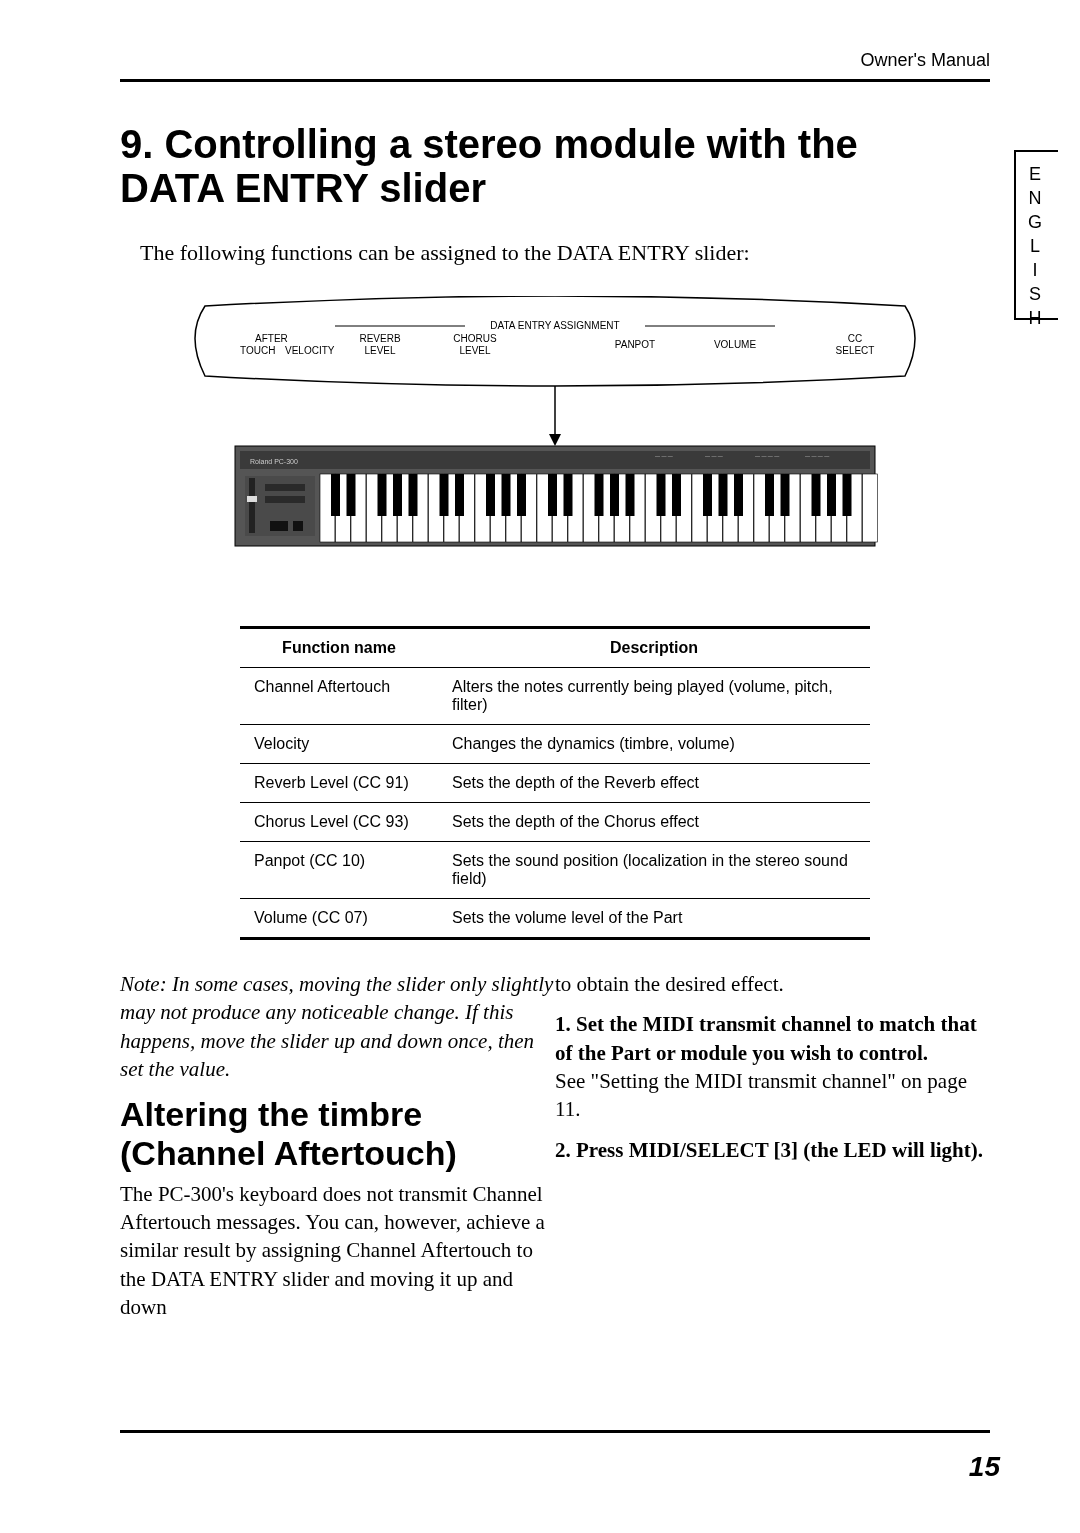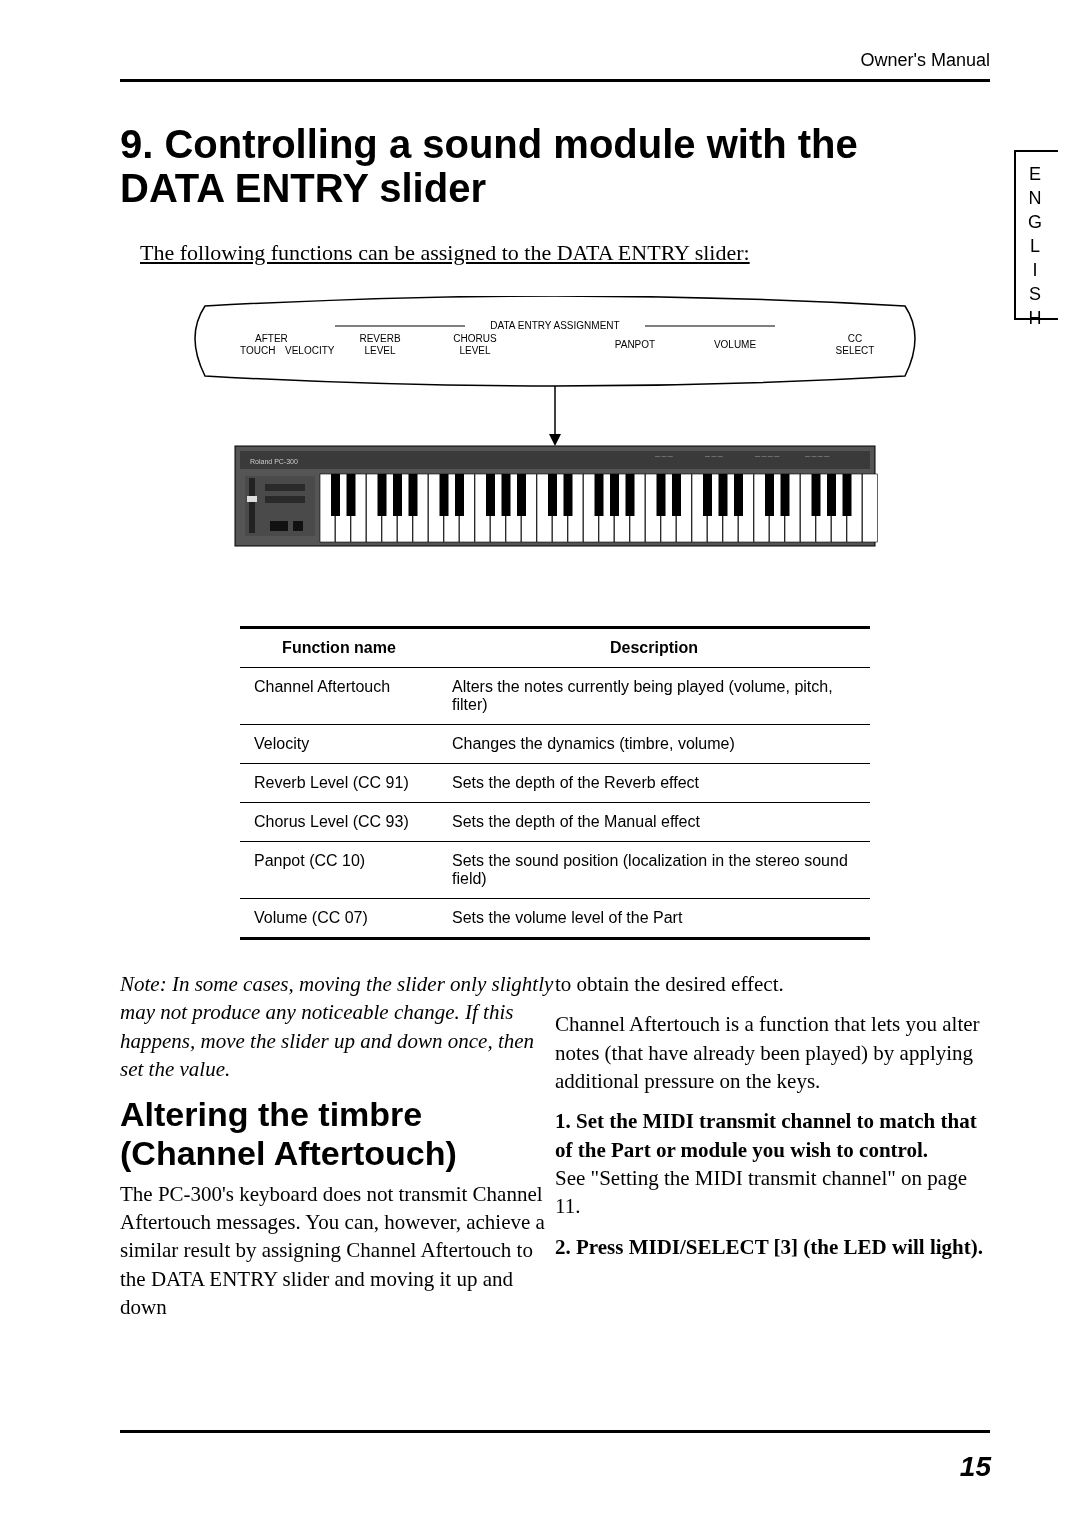--- a/index.html
+++ b/index.html
@@ -50,21 +50,20 @@
     font-family: "Helvetica Neue", Arial, sans-serif;
     font-weight: 800;
     font-size: 40px;
     line-height: 1.1;
     margin: 0 0 30px 0;
     max-width: 760px;
   }
   .intro {
     font-size: 22px;
     margin: 0 0 30px 20px;
-    text-decoration: underline;
   }
   .diagram-wrap {
     width: 740px;
     margin: 0 auto 30px auto;
   }
   svg.diagram { display: block; width: 100%; height: auto; }
   .fn-table {
     width: 630px;
     margin: 12px auto 30px auto;
     border-collapse: collapse;
@@ -105,21 +104,21 @@
   .col p { margin: 0 0 12px 0; }
   .step { font-weight: 700; font-family: Georgia, "Times New Roman", serif;}
   .step-body { font-weight: 400; }
   .bottom-rule {
     position: absolute;
     left: 120px; right: 90px; bottom: 100px;
     border-top: 3px solid #000;
   }
   .page-num {
     position: absolute;
-    right: 89px;
+    right: 80px;
     bottom: 50px;
     font-family: "Helvetica Neue", Arial, sans-serif;
     font-size: 28px;
     font-weight: 800;
     font-style: italic;
   }
 </style>
 </head>
 <body>
 
@@ -127,21 +126,21 @@
 
   <div class="running-head">Owner's Manual</div>
   <div class="top-rule"></div>
 
   <div class="side-tab">
     <div class="side-tab-text">ENGLISH</div>
   </div>
 
   <h1 class="section-title">
     <span>9.</span>
-    <span>Controlling a sound module with the DATA ENTRY slider</span>
+    <span>Controlling a stereo module with the DATA ENTRY slider</span>
   </h1>
 
   <p class="intro">The following functions can be assigned to the DATA ENTRY slider:</p>
 
   <div class="diagram-wrap">
     <svg class="diagram" viewBox="0 0 740 300">
 
       <path d="M20 10 Q370 -10 720 10 Q740 40 720 80 Q370 100 20 80 Q0 40 20 10 Z" fill="#fff" stroke="#000" stroke-width="1.5"></path>
 
       <line x1="150" y1="30" x2="280" y2="30" stroke="#000" stroke-width="1"></line>
@@ -264,42 +263,41 @@
         <tr>
           <td>Velocity</td>
           <td>Changes the dynamics (timbre, volume)</td>
         </tr>
         <tr>
           <td>Reverb Level (CC 91)</td>
           <td>Sets the depth of the Reverb effect</td>
         </tr>
         <tr>
           <td>Chorus Level (CC 93)</td>
-          <td>Sets the depth of the Manual effect</td>
+          <td>Sets the depth of the Chorus effect</td>
         </tr>
         <tr>
           <td>Panpot (CC 10)</td>
           <td>Sets the sound position (localization in the stereo sound field)</td>
         </tr>
         <tr>
           <td>Volume (CC 07)</td>
           <td>Sets the volume level of the Part</td>
         </tr>
       </tbody>
   </table>
 
   <div class="cols">
     <div class="col">
       <p class="note">Note: In some cases, moving the slider only slightly may not produce any noticeable change. If this happens, move the slider up and down once, then set the value.</p>
       <h2 class="subhead">Altering the timbre (Channel Aftertouch)</h2>
       <p>The PC-300's keyboard does not transmit Channel Aftertouch messages. You can, however, achieve a similar result by assigning Channel Aftertouch to the DATA ENTRY slider and moving it up and down</p>
     </div>
     <div class="col">
       <p>to obtain the desired effect.</p>
-      <p>Channel Aftertouch is a function that lets you alter notes (that have already been played) by applying additional pressure on the keys.</p>
       <p>
         <span class="step">1. Set the MIDI transmit channel to match that of the Part or module you wish to control.</span><br>
         <span class="step-body">See "Setting the MIDI transmit channel" on page 11.</span>
       </p>
       <p>
         <span class="step">2. Press MIDI/SELECT [3] (the LED will light).</span>
       </p>
     </div>
   </div>
 

